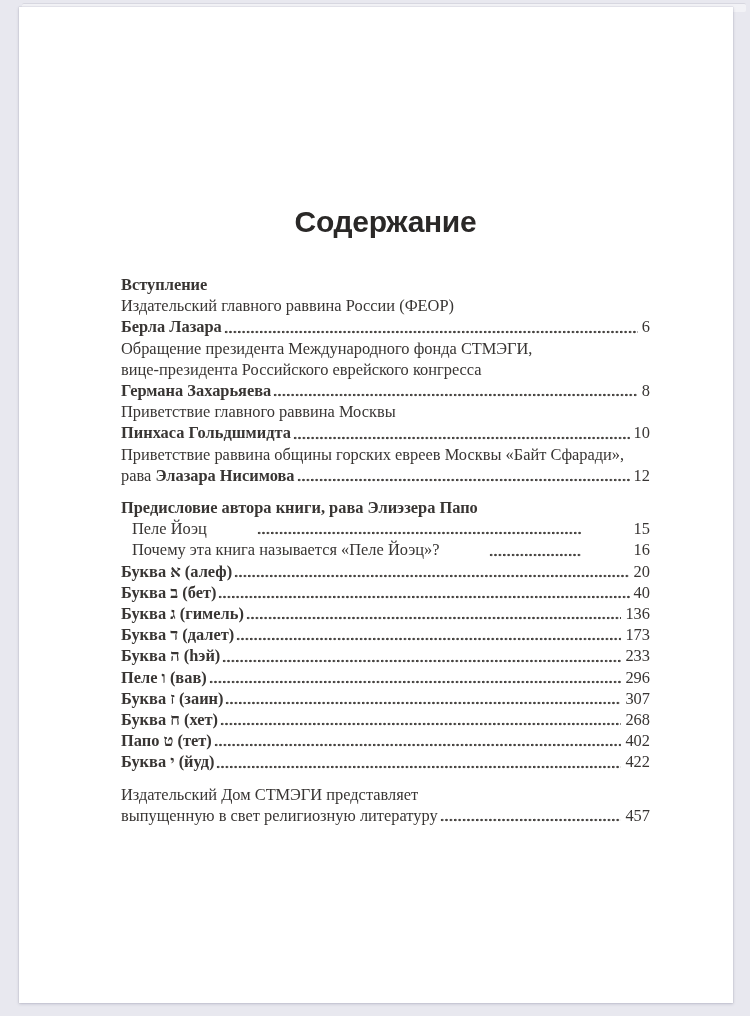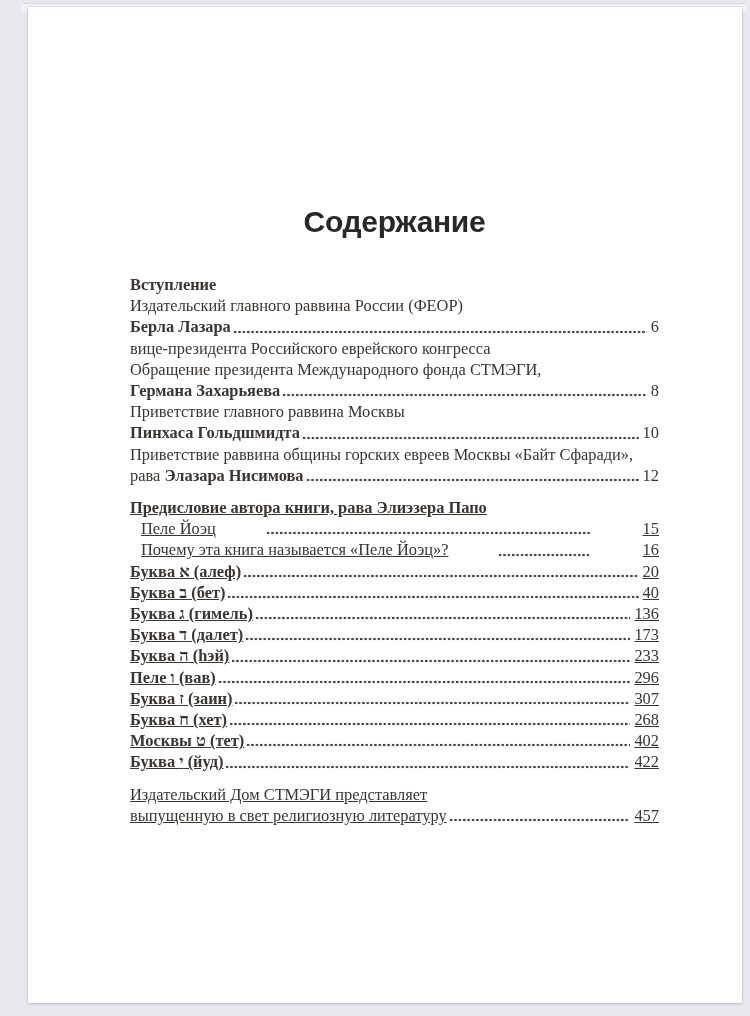--- a/index.html
+++ b/index.html
@@ -25,21 +25,21 @@
     top: 3px;
     width: 724px;
     height: 9px;
     background: #f2f2f6;
     border-top: 1px solid #d7d7e0;
     border-radius: 2px;
   }
 
   .paper {
     position: absolute;
-    left: 28px;
+    left: 19px;
     top: 7px;
     width: 714px;
     height: 996px;
     background: var(--paper, #ffffff);
     box-shadow: 0 1px 3px rgba(45, 45, 80, 0.20), 0 0 1px rgba(45, 45, 80, 0.25);
   }
 
   .page-title {
     margin: 194px 83px 0 102px;
     text-align: center;
@@ -51,21 +51,21 @@
     color: var(--title-color, #2a2827);
   }
 
   .toc {
     margin: 31px 83px 0 102px;
     font-size: 16.4px;
     line-height: 21.2px;
     color: var(--text-color, #383533);
   }
 
-  .toc-section + .toc-section { margin-top: 11px; text-decoration: underline; }
+  .toc-section + .toc-section { margin-top: 11px; }
 
   .toc-row {
     display: flex;
     align-items: baseline;
     min-height: 21.2px;
   }
 
   .toc-row.indent { padding-left: 11px; gap: 48px; }
 
   .toc-label { white-space: pre-wrap; }
@@ -103,24 +103,24 @@
           </div>
           <div class="toc-row">
             <span class="toc-label"><span>Издательский главного раввина России (ФЕОР)</span></span>
           </div>
           <div class="toc-row">
             <span class="toc-label"><span class="b">Берла Лазара</span></span>
             <span class="leader"></span>
             <span class="toc-page">6</span>
           </div>
           <div class="toc-row">
+            <span class="toc-label"><span>Обращение президента Международного фонда СТМЭГИ,</span></span>
+          </div>
+          <div class="toc-row">
             <span class="toc-label"><span>вице-президента Российского еврейского конгресса</span></span>
-          </div>
-          <div class="toc-row">
-            <span class="toc-label"><span>Обращение президента Международного фонда СТМЭГИ,</span></span>
           </div>
           <div class="toc-row">
             <span class="toc-label"><span class="b">Германа Захарьяева</span></span>
             <span class="leader"></span>
             <span class="toc-page">8</span>
           </div>
           <div class="toc-row">
             <span class="toc-label"><span>Приветствие главного раввина Москвы</span></span>
           </div>
           <div class="toc-row">
@@ -185,21 +185,21 @@
             <span class="toc-label"><span class="b">Буква ז (заин)</span></span>
             <span class="leader"></span>
             <span class="toc-page">307</span>
           </div>
           <div class="toc-row">
             <span class="toc-label"><span class="b">Буква ח (хет)</span></span>
             <span class="leader"></span>
             <span class="toc-page">268</span>
           </div>
           <div class="toc-row">
-            <span class="toc-label"><span class="b">Москвы ט (тет)</span></span>
+            <span class="toc-label"><span class="b">Папо ט (тет)</span></span>
             <span class="leader"></span>
             <span class="toc-page">402</span>
           </div>
           <div class="toc-row">
             <span class="toc-label"><span class="b">Буква י (йуд)</span></span>
             <span class="leader"></span>
             <span class="toc-page">422</span>
           </div>
         </div>
         <div class="toc-section">

